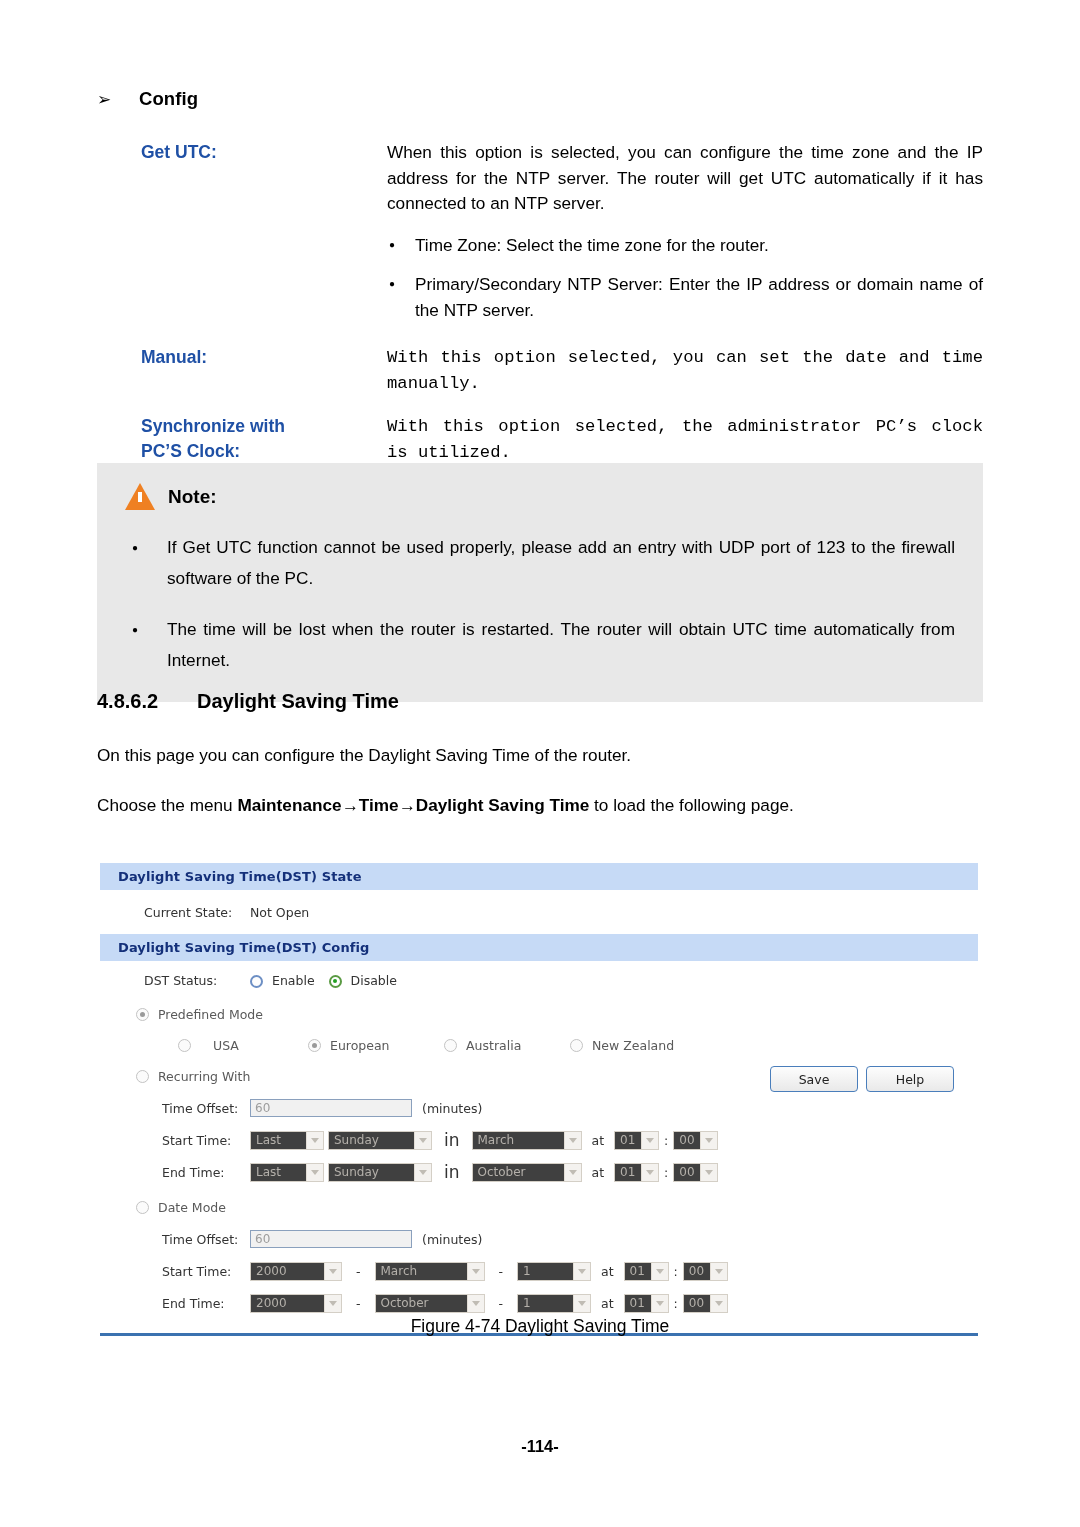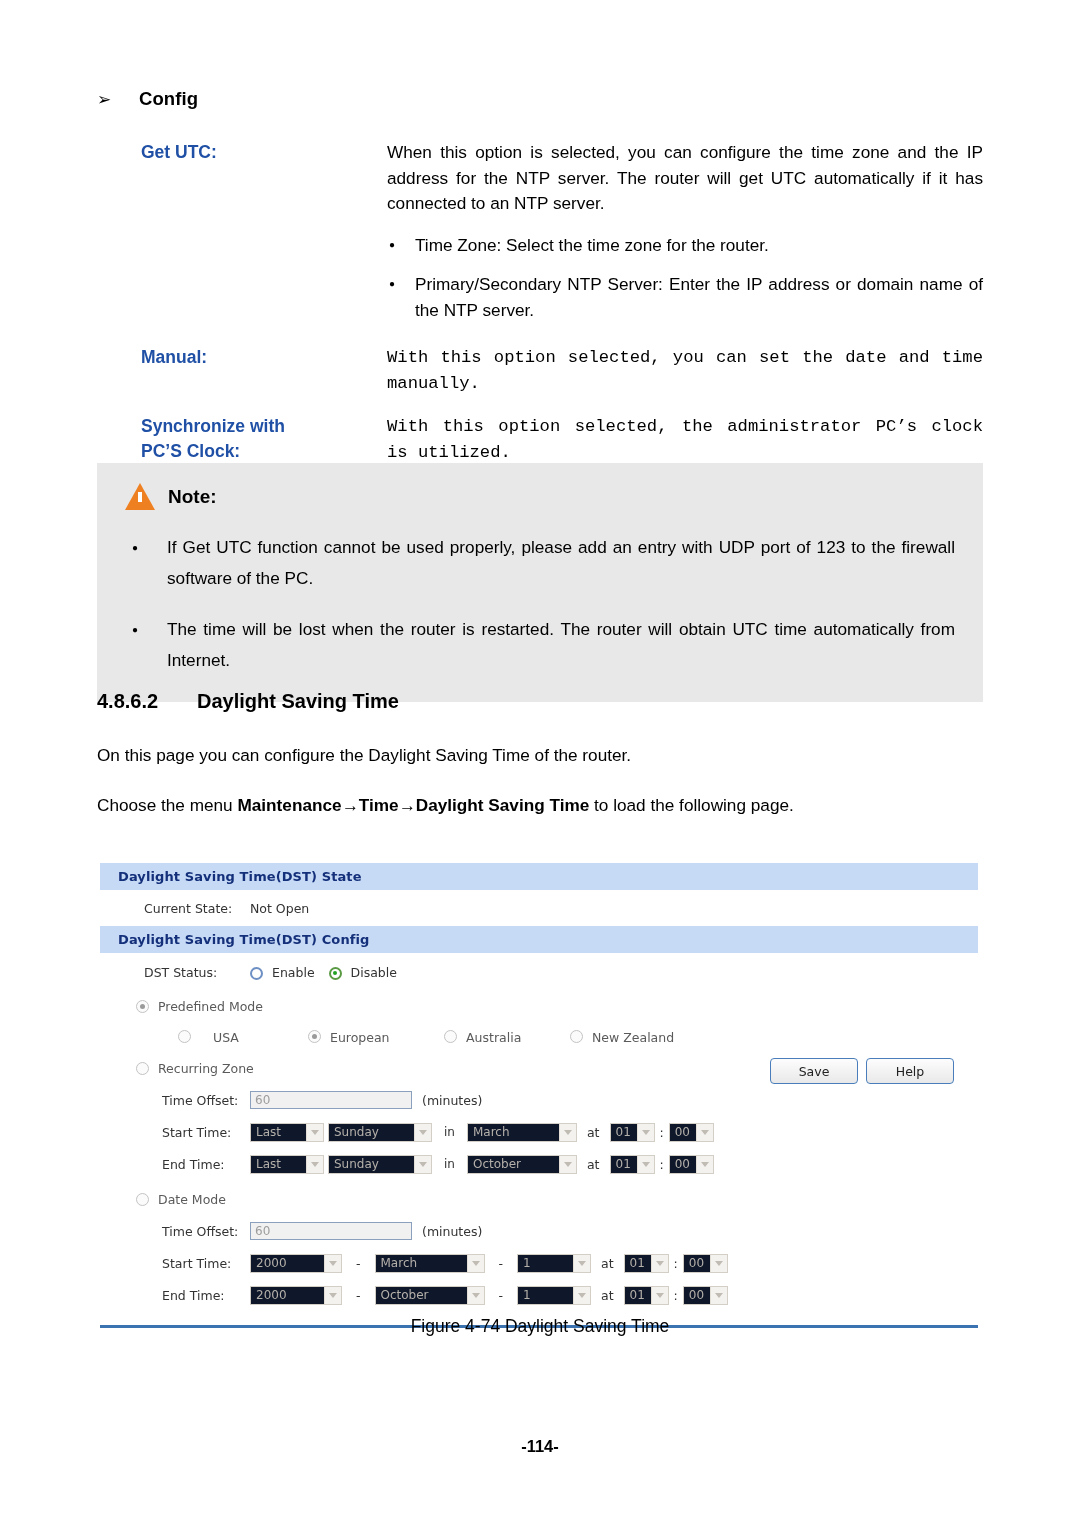--- a/index.html
+++ b/index.html
@@ -274,21 +274,21 @@
   }
   .unit { margin-left: 10px; font-size: 12.5px; color: #333; }
 
   
   .sel {
     display: inline-flex;
     align-items: center;
     justify-content: space-between;
     height: 19px;
     border: 1px solid #d4cfc6;
-    background: #0f172a;
+    background: #404040;
     box-sizing: border-box;
     color: #b4b0aa;
     font-size: 12px;
     padding-left: 5px;
   }
   .sel .arrowbox {
     width: 16px;
     height: 17px;
     background: #f4f2ef;
     border-left: 1px solid #e3ded6;
@@ -303,21 +303,21 @@
     border-top: 5px solid #c0bcb4;
   }
   .w-last   { width: 74px; }
   .w-day    { width: 104px; }
   .w-month  { width: 110px; }
   .w-year   { width: 92px; }
   .w-mon2   { width: 110px; }
   .w-dnum   { width: 74px; }
   .w-time   { width: 45px; }
 
-  .inword { margin: 0 12px; font-size: 12px; color: #333; }
+  .inword { margin: 0 12px; font-size: 17px; color: #333; }
   .atword { margin: 0 10px; font-size: 12.5px; color: #333; }
   .colon  { margin: 0 5px; font-size: 12.5px; color: #333; }
   .dash   { margin: 0 14px; font-size: 12.5px; color: #333; }
 
   .sub-label {
     width: 150px;
     flex: 0 0 150px;
     padding-left: 62px;
     box-sizing: border-box;
     font-size: 12.5px;
@@ -329,21 +329,21 @@
     align-items: center;
     height: 31px;
     padding-left: 36px;
   }
   .mode-sub-row {
     display: flex;
     align-items: center;
     height: 31px;
     padding-left: 78px;
   }
-  .pick { display: flex; }
+  .pick { display: flex; align-items: center; }
 
   .btn-col {
     position: absolute;
     right: 24px;
     top: 105px;
     display: flex;
     flex-direction: row;
     gap: 8px;
   }
   .btn {
@@ -445,21 +445,21 @@
       <span>Daylight Saving Time</span>
     </div>
     <p class="sec-para">On this page you can configure the Daylight Saving Time of the router.</p>
     <p class="sec-para"><span>Choose the menu </span><b>Maintenance→Time→Daylight Saving Time</b><span> to load the following page.</span></p>
   </div>
 
   <div class="panel">
 
     <div class="bar">Daylight Saving Time(DST) State</div>
 
-    <div class="frow" style="height:36px;">
+    <div class="frow" style="height:44px;">
       <div class="flabel">Current State:</div>
       <div class="fvalue">Not Open</div>
     </div>
 
     <div class="bar">Daylight Saving Time(DST) Config</div>
 
     <div class="panel-body">
 
       <div class="btn-col">
         <div class="btn">Save</div>
@@ -495,21 +495,21 @@
           <span class="rlabel dis">Australia</span>
         </span>
         <span class="pick">
           <span class="radio dis"></span>
           <span class="rlabel dis">New Zealand</span>
         </span>
       </div>
 
       <div class="mode-row">
         <span class="radio dis"></span>
-        <span class="rlabel dis">Recurring Zone</span>
+        <span class="rlabel dis">Recurring With</span>
       </div>
 
       <div class="frow">
         <div class="sub-label">Time Offset:</div>
         <span class="tinput">60</span>
         <span class="unit">(minutes)</span>
       </div>
 
       <div class="frow">
         <div class="sub-label">Start Time:</div>

